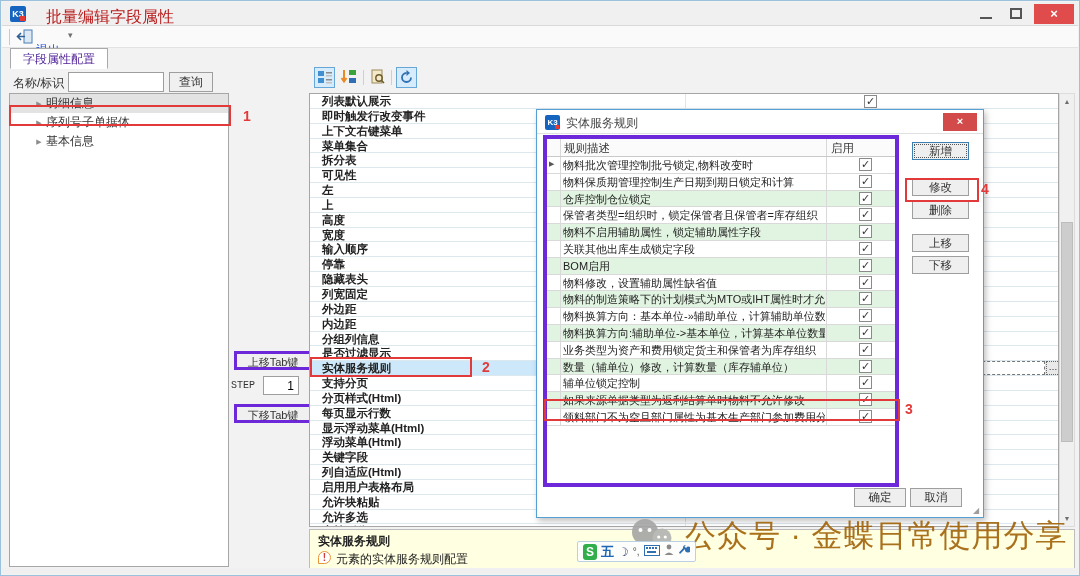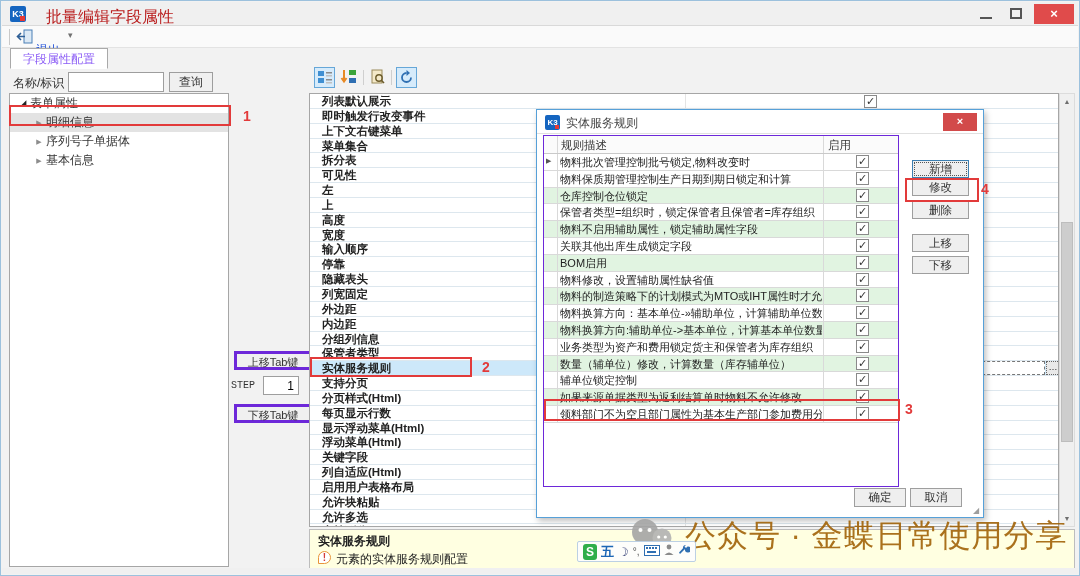--- a/index.html
+++ b/index.html
@@ -26,21 +26,21 @@
   .toolbar { position:absolute; left:1px; top:25px; right:1px; height:22px; background:#fafafa;
              border-bottom:1px solid #e3e3e3; }
   .tb-sep { position:absolute; left:7px; top:3px; width:1px; height:16px; background:#c9c9c9; }
   .exit-ic { position:absolute; left:14px; top:3px; }
   .exit-label { position:absolute; left:34px; top:16px; color:#1d4ed8; }
   .exit-chev { position:absolute; left:66px; top:4px; color:#707070; font-size:9px; }
 
   
   .tabs { position:absolute; left:1px; top:47px; right:1px; height:21px; }
   .tab { position:absolute; top:0; height:21px; padding:0 12px; line-height:21px; font-size:12px;
-         border:1px solid #a9a9a9; background:#f0f0f0; color:#8b5cf6; }
+         border:1px solid #a9a9a9; background:#f0f0f0; color:#4c1d95; }
   .tab.active { background:#fff; border-bottom:1px solid #fff; z-index:2; }
   .tab1 { left:8px; }
   .tab2 { left:120px; border-left:1px solid #a9a9a9; }
 
   
   .search-label { position:absolute; left:12px; top:74px; font-size:12px; }
   .search-input { position:absolute; left:67px; top:71px; width:96px; height:20px; border:1px solid #9e9e9e;
                   background:#fff; font-size:12px; padding:0 3px; font-family:inherit; }
   .query-btn { position:absolute; left:168px; top:71px; width:44px; height:20px; background:#f0f0f0;
                border:1px solid #9e9e9e; font-size:12px; text-align:center; line-height:18px; }
@@ -103,21 +103,21 @@
   
   .dialog { position:absolute; left:535px; top:108px; width:448px; height:409px; background:#fff;
             border:1px solid #56a0d8; box-shadow:2px 3px 6px rgba(0,0,0,.25); }
   .dlg-title { position:absolute; left:0; top:0; right:0; height:24px; background:#fff; border-bottom:1px solid #e0e0e0; }
   .dlg-icon { position:absolute; left:8px; top:5px; width:15px; height:15px; background:#1565c0; border-radius:2px;
               color:#fff; font-size:8px; text-align:center; line-height:15px; font-weight:bold; }
   .dlg-icon::after { content:""; position:absolute; right:1px; bottom:1px; width:4px; height:4px; background:#e53935; }
   .dlg-text { position:absolute; left:29px; top:5px; font-size:12px; color:#444; }
   .dlg-close { position:absolute; right:6px; top:3px; width:34px; height:18px; background:#d24a4a; color:#fff;
                font-size:11px; font-weight:bold; text-align:center; line-height:17px; }
-  .dtable { position:absolute; left:6px; top:25px; width:356px; height:352px; border:1px solid #6d28d9; background:#fff; overflow:hidden; }
+  .dtable { position:absolute; left:6px; top:25px; width:356px; height:352px; border:4px solid #6d28d9; background:#fff; overflow:hidden; }
   .dheader { position:relative; height:18px; border-bottom:1px solid #c9c9c9; background:#fbfbfb; }
   .dh-desc { position:absolute; left:17px; top:2px; font-size:11.5px; color:#333; }
   .dh-en { position:absolute; left:284px; top:2px; font-size:11.5px; color:#333; }
   .drow { position:relative; height:16.8px; border-bottom:1px solid #d9d9d9; background:#fff; }
   .drow.green { background:#e1f4e1; }
   .d-marker { position:absolute; left:2px; top:3px; font-size:7px; color:#555; }
   .d-text { position:absolute; left:16px; top:1px; font-size:11px; color:#222; white-space:nowrap; max-width:262px; overflow:hidden; }
   .d-colline { position:absolute; left:279px; top:0; bottom:0; width:1px; background:#d9d9d9; }
   .d-colline2 { position:absolute; left:13px; top:0; bottom:0; width:1px; background:#d9d9d9; }
   .d-cb { position:absolute; left:312px; top:1px; }
@@ -208,21 +208,20 @@
   </div>
   <div class="gsep" style="left:390px;"></div>
   <div class="gicon sel" style="left:395px;">
     <svg width="19" height="19" viewBox="0 0 19 19">
         <path d="M14 9.5 A4.5 4.5 0 1 1 9.5 5" stroke="#2f6fb2" stroke-width="1.8" fill="none"></path>
         <path d="M9.5 2 L13 5 L9.5 8 Z" fill="#2f6fb2"></path>
       </svg>
   </div>
 
   <div class="tree-panel">
-    <div class="tnode root"><span class="arrow">◢</span><span>表单属性</span></div>
     <div>
         <div class="tnode child selected"><span class="arrow">▶</span><span>明细信息</span></div>
         <div class="tnode child"><span class="arrow">▶</span><span>序列号子单据体</span></div>
         <div class="tnode child"><span class="arrow">▶</span><span>基本信息</span></div>
       </div>
   </div>
 
   <div class="mid-strip">
     <div class="mid-btn" style="top:258px;">上移Tab键</div>
     <div class="step-label">STEP</div>
@@ -295,21 +294,21 @@
         </div>
         <div class="prow">
           <div class="pname">内边距</div>
           <div class="vdiv"></div>
         </div>
         <div class="prow">
           <div class="pname">分组列信息</div>
           <div class="vdiv"></div>
         </div>
         <div class="prow">
-          <div class="pname">保管者类型</div>
+          <div class="pname">是否过滤显示</div>
           <div class="vdiv"></div>
         </div>
         <div class="prow sel">
           <div class="pname">实体服务规则</div>
           <div class="vdiv"></div>
           <div class="dash-cell"></div>
           <div class="ellipsis-btn">…</div>
         </div>
         <div class="prow">
           <div class="pname">支持分页</div>
@@ -478,21 +477,21 @@
             <span class="cb d-cb">✓</span>
           </div>
           <div class="drow">
             <div class="d-colline2"></div>
             <div class="d-text">领料部门不为空且部门属性为基本生产部门参加费用分配</div>
             <div class="d-colline"></div>
             <span class="cb d-cb">✓</span>
           </div>
         </div>
     </div>
-    <div class="dlg-side-btn focus" style="top:50px;">新增</div>
+    <div class="dlg-side-btn focus" style="top:32px;">新增</div>
     <div class="dlg-side-btn" style="top:68px;">修改</div>
     <div class="dlg-side-btn" style="top:91px;">删除</div>
     <div class="dlg-side-btn" style="top:124px;">上移</div>
     <div class="dlg-side-btn" style="top:146px;">下移</div>
     <div class="dlg-ok">确定</div>
     <div class="dlg-cancel">取消</div>
     <div class="dlg-grip">◢</div>
   </div>
 
   <div class="redbox" style="left:8px; top:104px; width:222px; height:21px;"></div>

